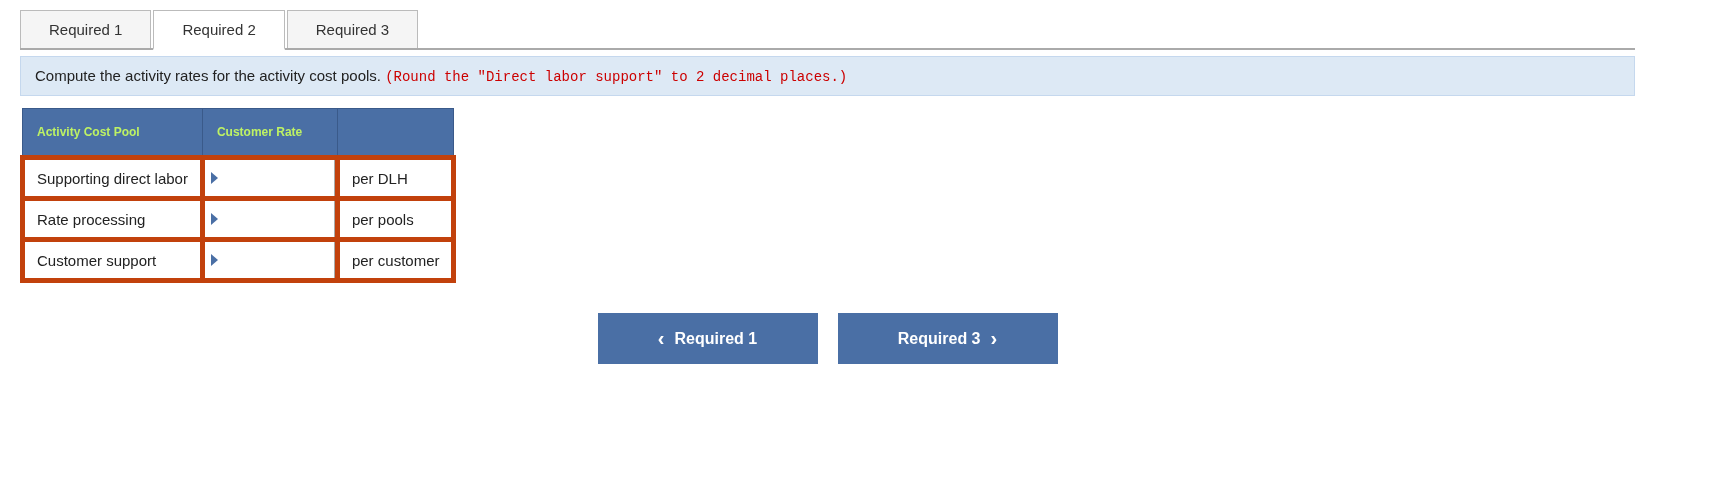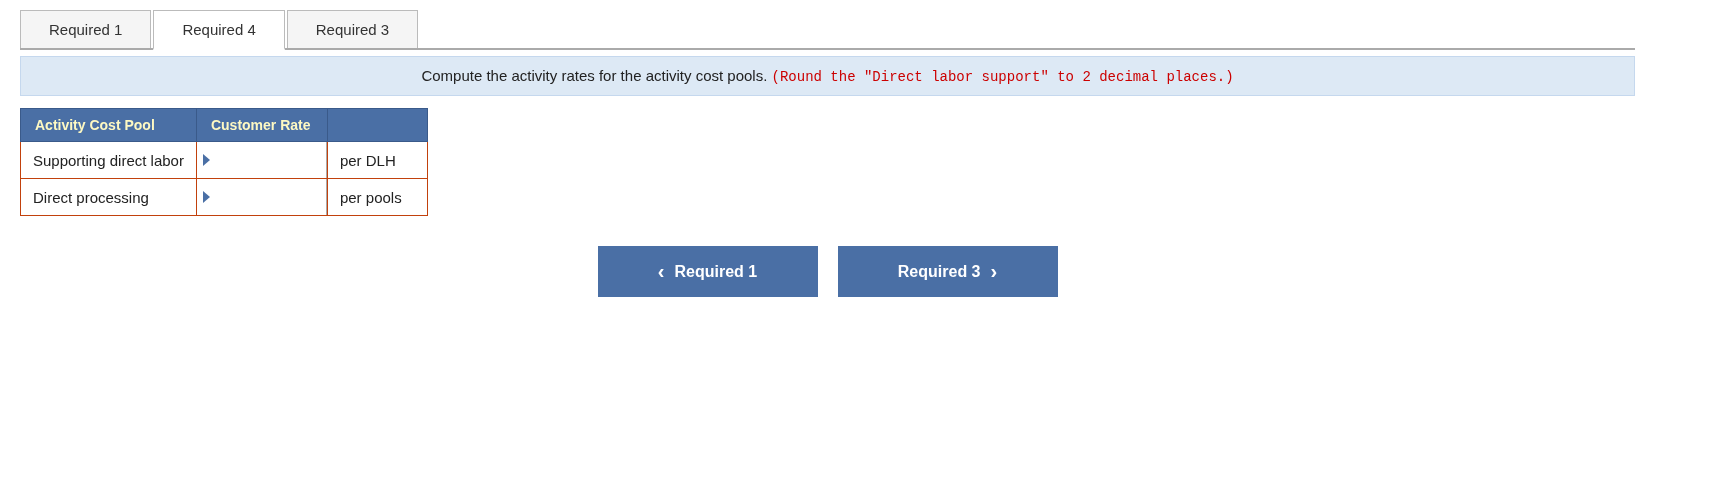--- a/index.html
+++ b/index.html
@@ -50,48 +50,47 @@
 
     
     .info-banner {
       background: #dde9f5;
       padding: 10px 14px;
       font-size: 15px;
       color: #222;
       margin-top: 6px;
       margin-bottom: 12px;
       border: 1px solid #c5d8ee;
-      text-align: center;
     }
 
     .info-banner .red-text {
       color: #cc0000;
       font-family: 'Courier New', monospace;
       font-size: 14px;
     }
 
     
     .activity-table {
       border-collapse: collapse;
       min-width: 360px;
       margin-bottom: 30px;
     }
 
     .activity-table th {
       background: #4a6fa5;
-      color: #fef9c3;
-      font-weight: bold;
-      padding: 8px 14px;
+      color: #bef264;
+      font-weight: bold;
+      padding: 16px 14px;
       border: 1px solid #3a5a8a;
       text-align: left;
-      font-size: 14px;
+      font-size: 12px;
     }
 
     .activity-table td {
-      border: 1px solid #c2410c;
+      border: 5px solid #c2410c;
       padding: 7px 12px;
       font-size: 15px;
       vertical-align: middle;
     }
 
     .activity-table td.rate-cell {
       background: #fff;
       padding: 0;
       position: relative;
       min-width: 120px;
@@ -178,21 +177,21 @@
 </head>
 <body>
 
 <div class="page-wrapper">
 
   <div class="tabs-container">
     <div class="tab">
       <span>Required 1</span>
     </div>
     <div class="tab active">
-      <span>Required 4</span>
+      <span>Required 2</span>
     </div>
     <div class="tab">
       <span>Required 3</span>
     </div>
   </div>
 
   <div class="info-banner">
     <span>Compute the activity rates for the activity cost pools.</span>
     <span class="red-text">(Round the "Direct labor support" to 2 decimal places.)</span>
   </div>
@@ -215,29 +214,38 @@
         <td>Supporting direct labor</td>
         <td class="rate-cell">
           <div class="rate-input-wrapper">
             <input class="rate-input" type="text" value="" style="">
           </div>
         </td>
         <td class="unit-cell">per DLH</td>
       </tr>
 
       <tr>
-        <td>Direct processing</td>
+        <td>Rate processing</td>
         <td class="rate-cell">
           <div class="rate-input-wrapper">
             <input class="rate-input" type="text" value="" style="">
           </div>
         </td>
         <td class="unit-cell">per pools</td>
       </tr>
 
+      <tr>
+        <td>Customer support</td>
+        <td class="rate-cell">
+          <div class="rate-input-wrapper">
+            <input class="rate-input" type="text" value="" style="">
+          </div>
+        </td>
+        <td class="unit-cell">per customer</td>
+      </tr>
     </tbody>
   </table>
 
   <div class="nav-buttons">
     <button class="nav-btn">
       <span class="chevron-left"></span>
       <span>Required 1</span>
     </button>
     <button class="nav-btn">
       <span>Required 3</span>

